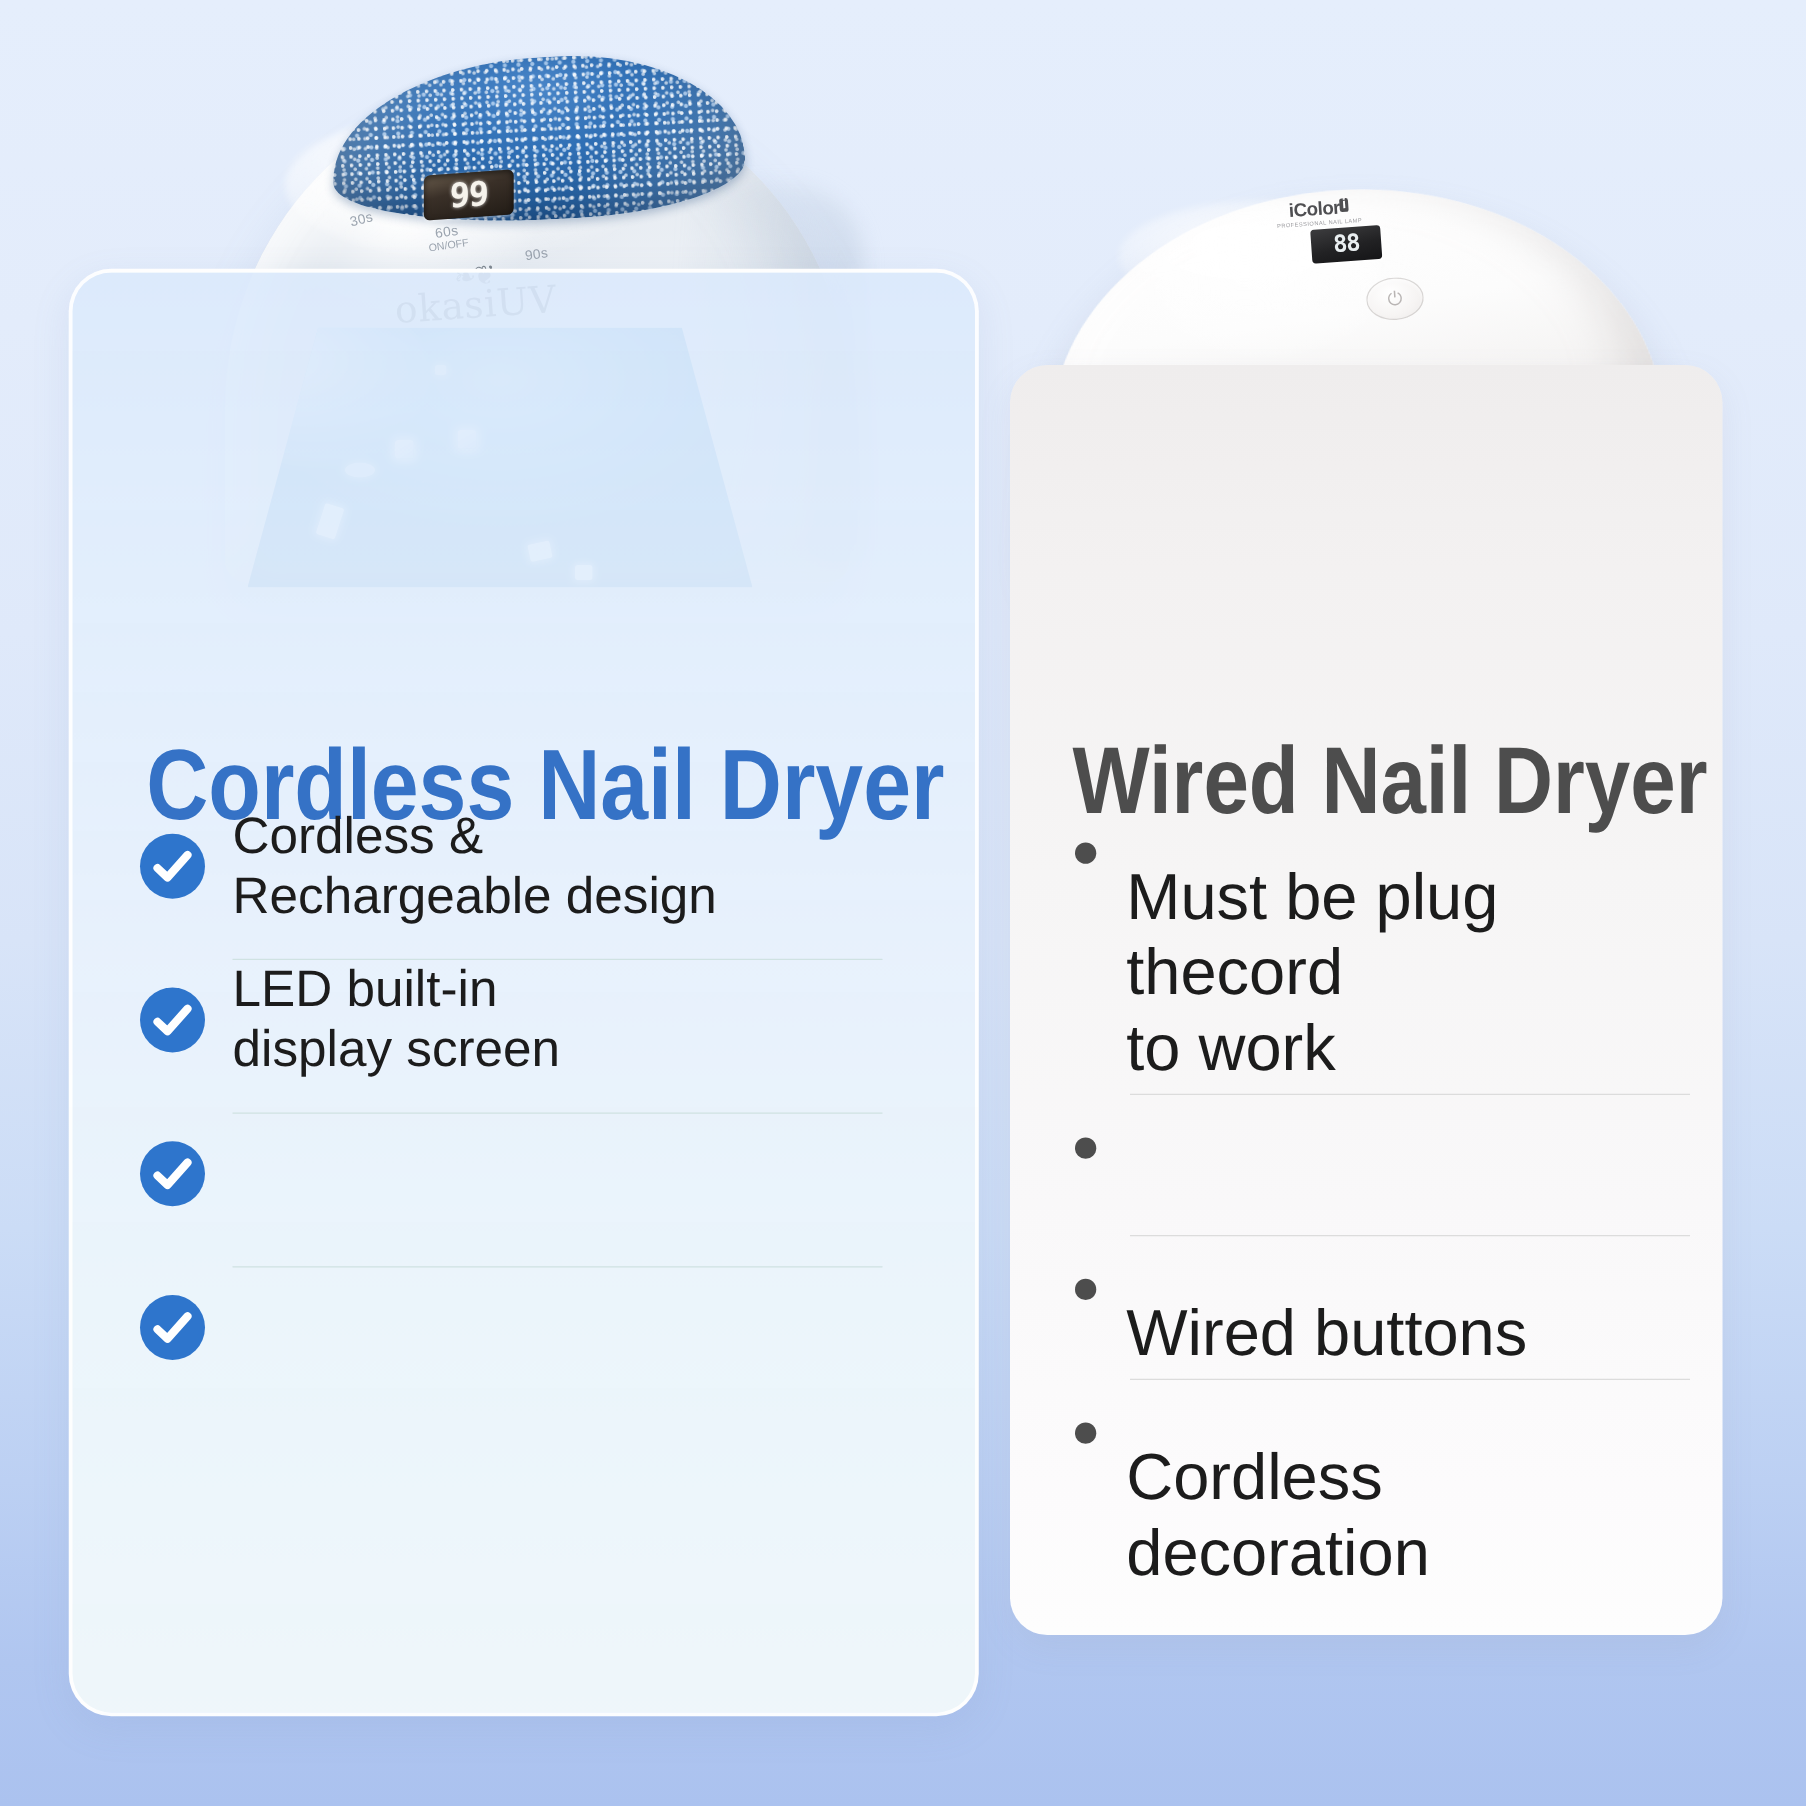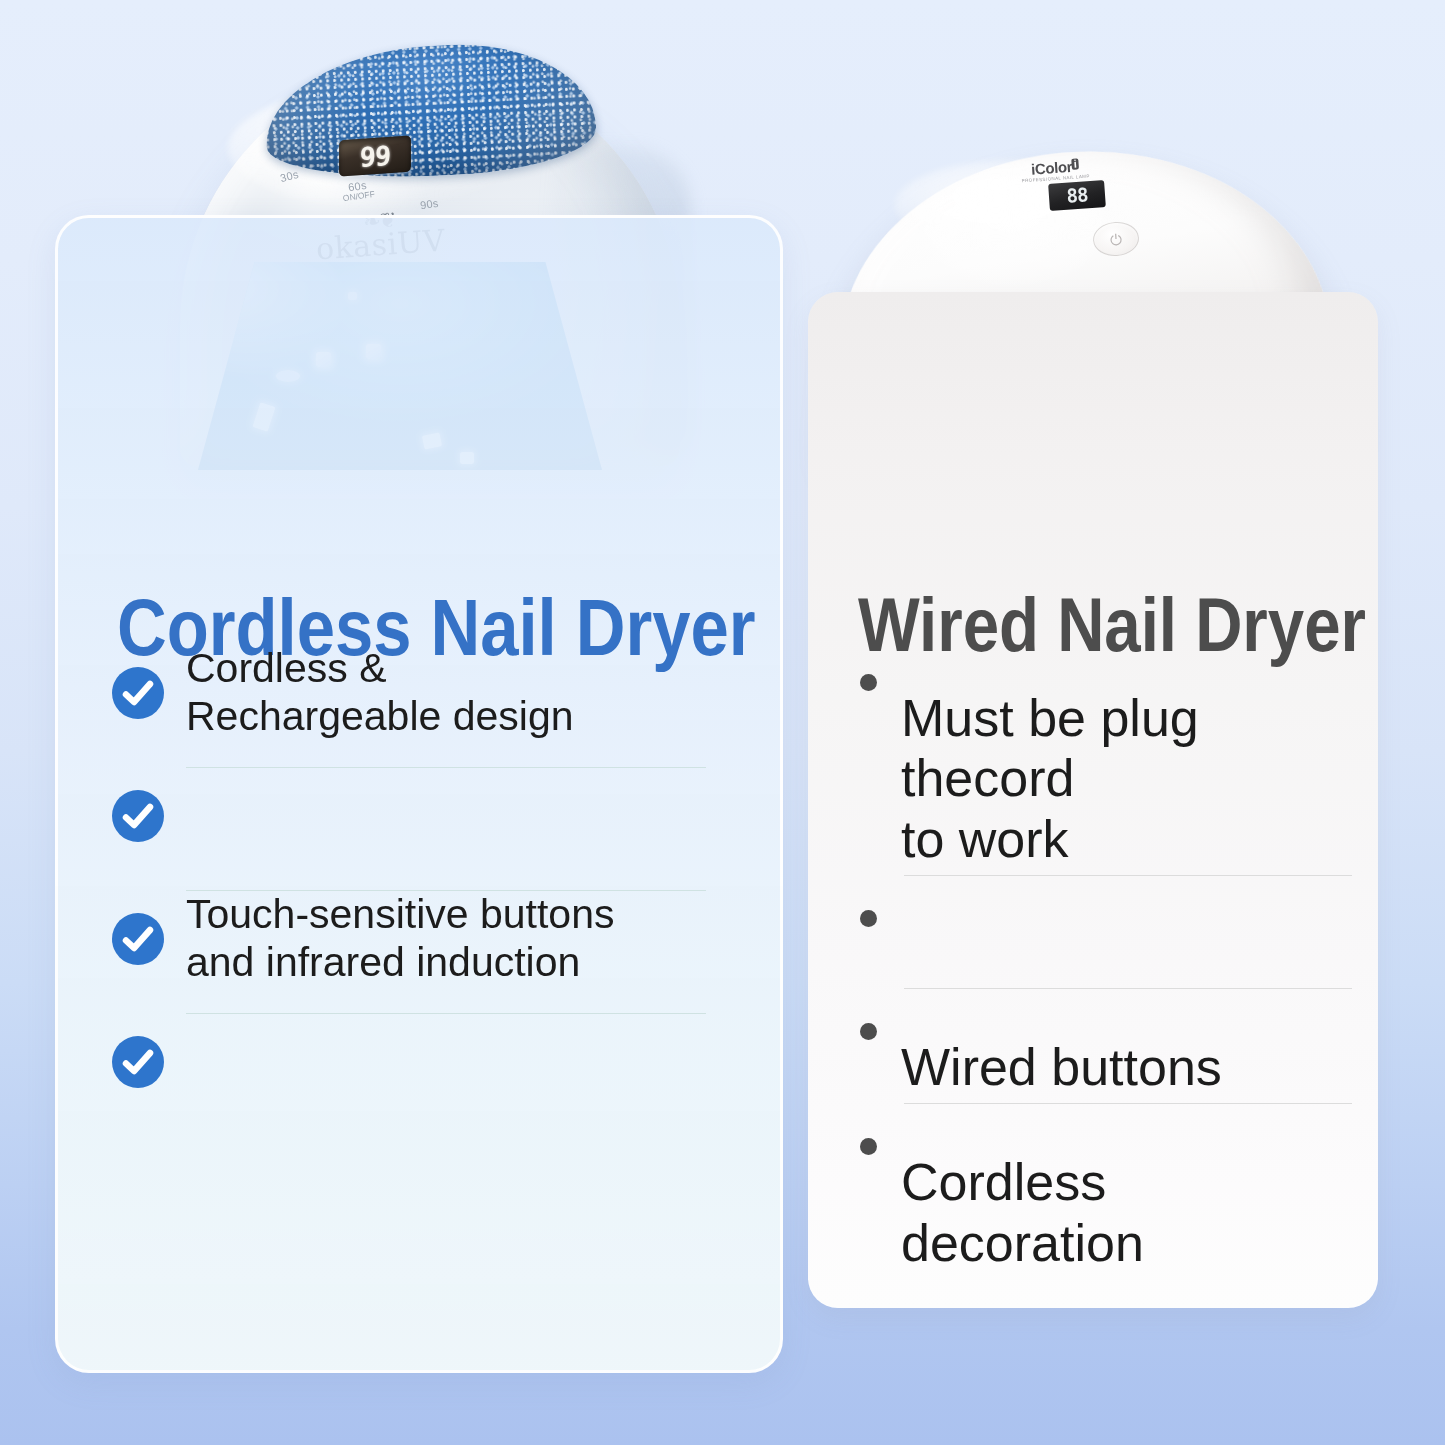--- a/index.html
+++ b/index.html
@@ -524,30 +524,30 @@
       <span class="feature-text">Cordless &amp;<br>Rechargeable design</span>
     </div>
     <div class="divider"></div>
 
     <div class="feature-row">
       <span class="check-icon">
         <svg width="52" height="52" viewBox="0 0 52 52">
             <path d="M14 27.5 L22 35 L38 17" fill="none" stroke="#ffffff" stroke-width="6.5" stroke-linecap="round" stroke-linejoin="round"></path>
           </svg>
       </span>
+      <span class="feature-text">LED built-in<br>display screen</span>
     </div>
     <div class="divider"></div>
 
     <div class="feature-row">
       <span class="check-icon">
         <svg width="52" height="52" viewBox="0 0 52 52">
             <path d="M14 27.5 L22 35 L38 17" fill="none" stroke="#ffffff" stroke-width="6.5" stroke-linecap="round" stroke-linejoin="round"></path>
           </svg>
       </span>
-      <span class="feature-text">Touch-sensitive buttons<br>and infrared induction</span>
     </div>
     <div class="divider"></div>
 
     <div class="feature-row">
       <span class="check-icon">
         <svg width="52" height="52" viewBox="0 0 52 52">
             <path d="M14 27.5 L22 35 L38 17" fill="none" stroke="#ffffff" stroke-width="6.5" stroke-linecap="round" stroke-linejoin="round"></path>
           </svg>
       </span>
     </div>

